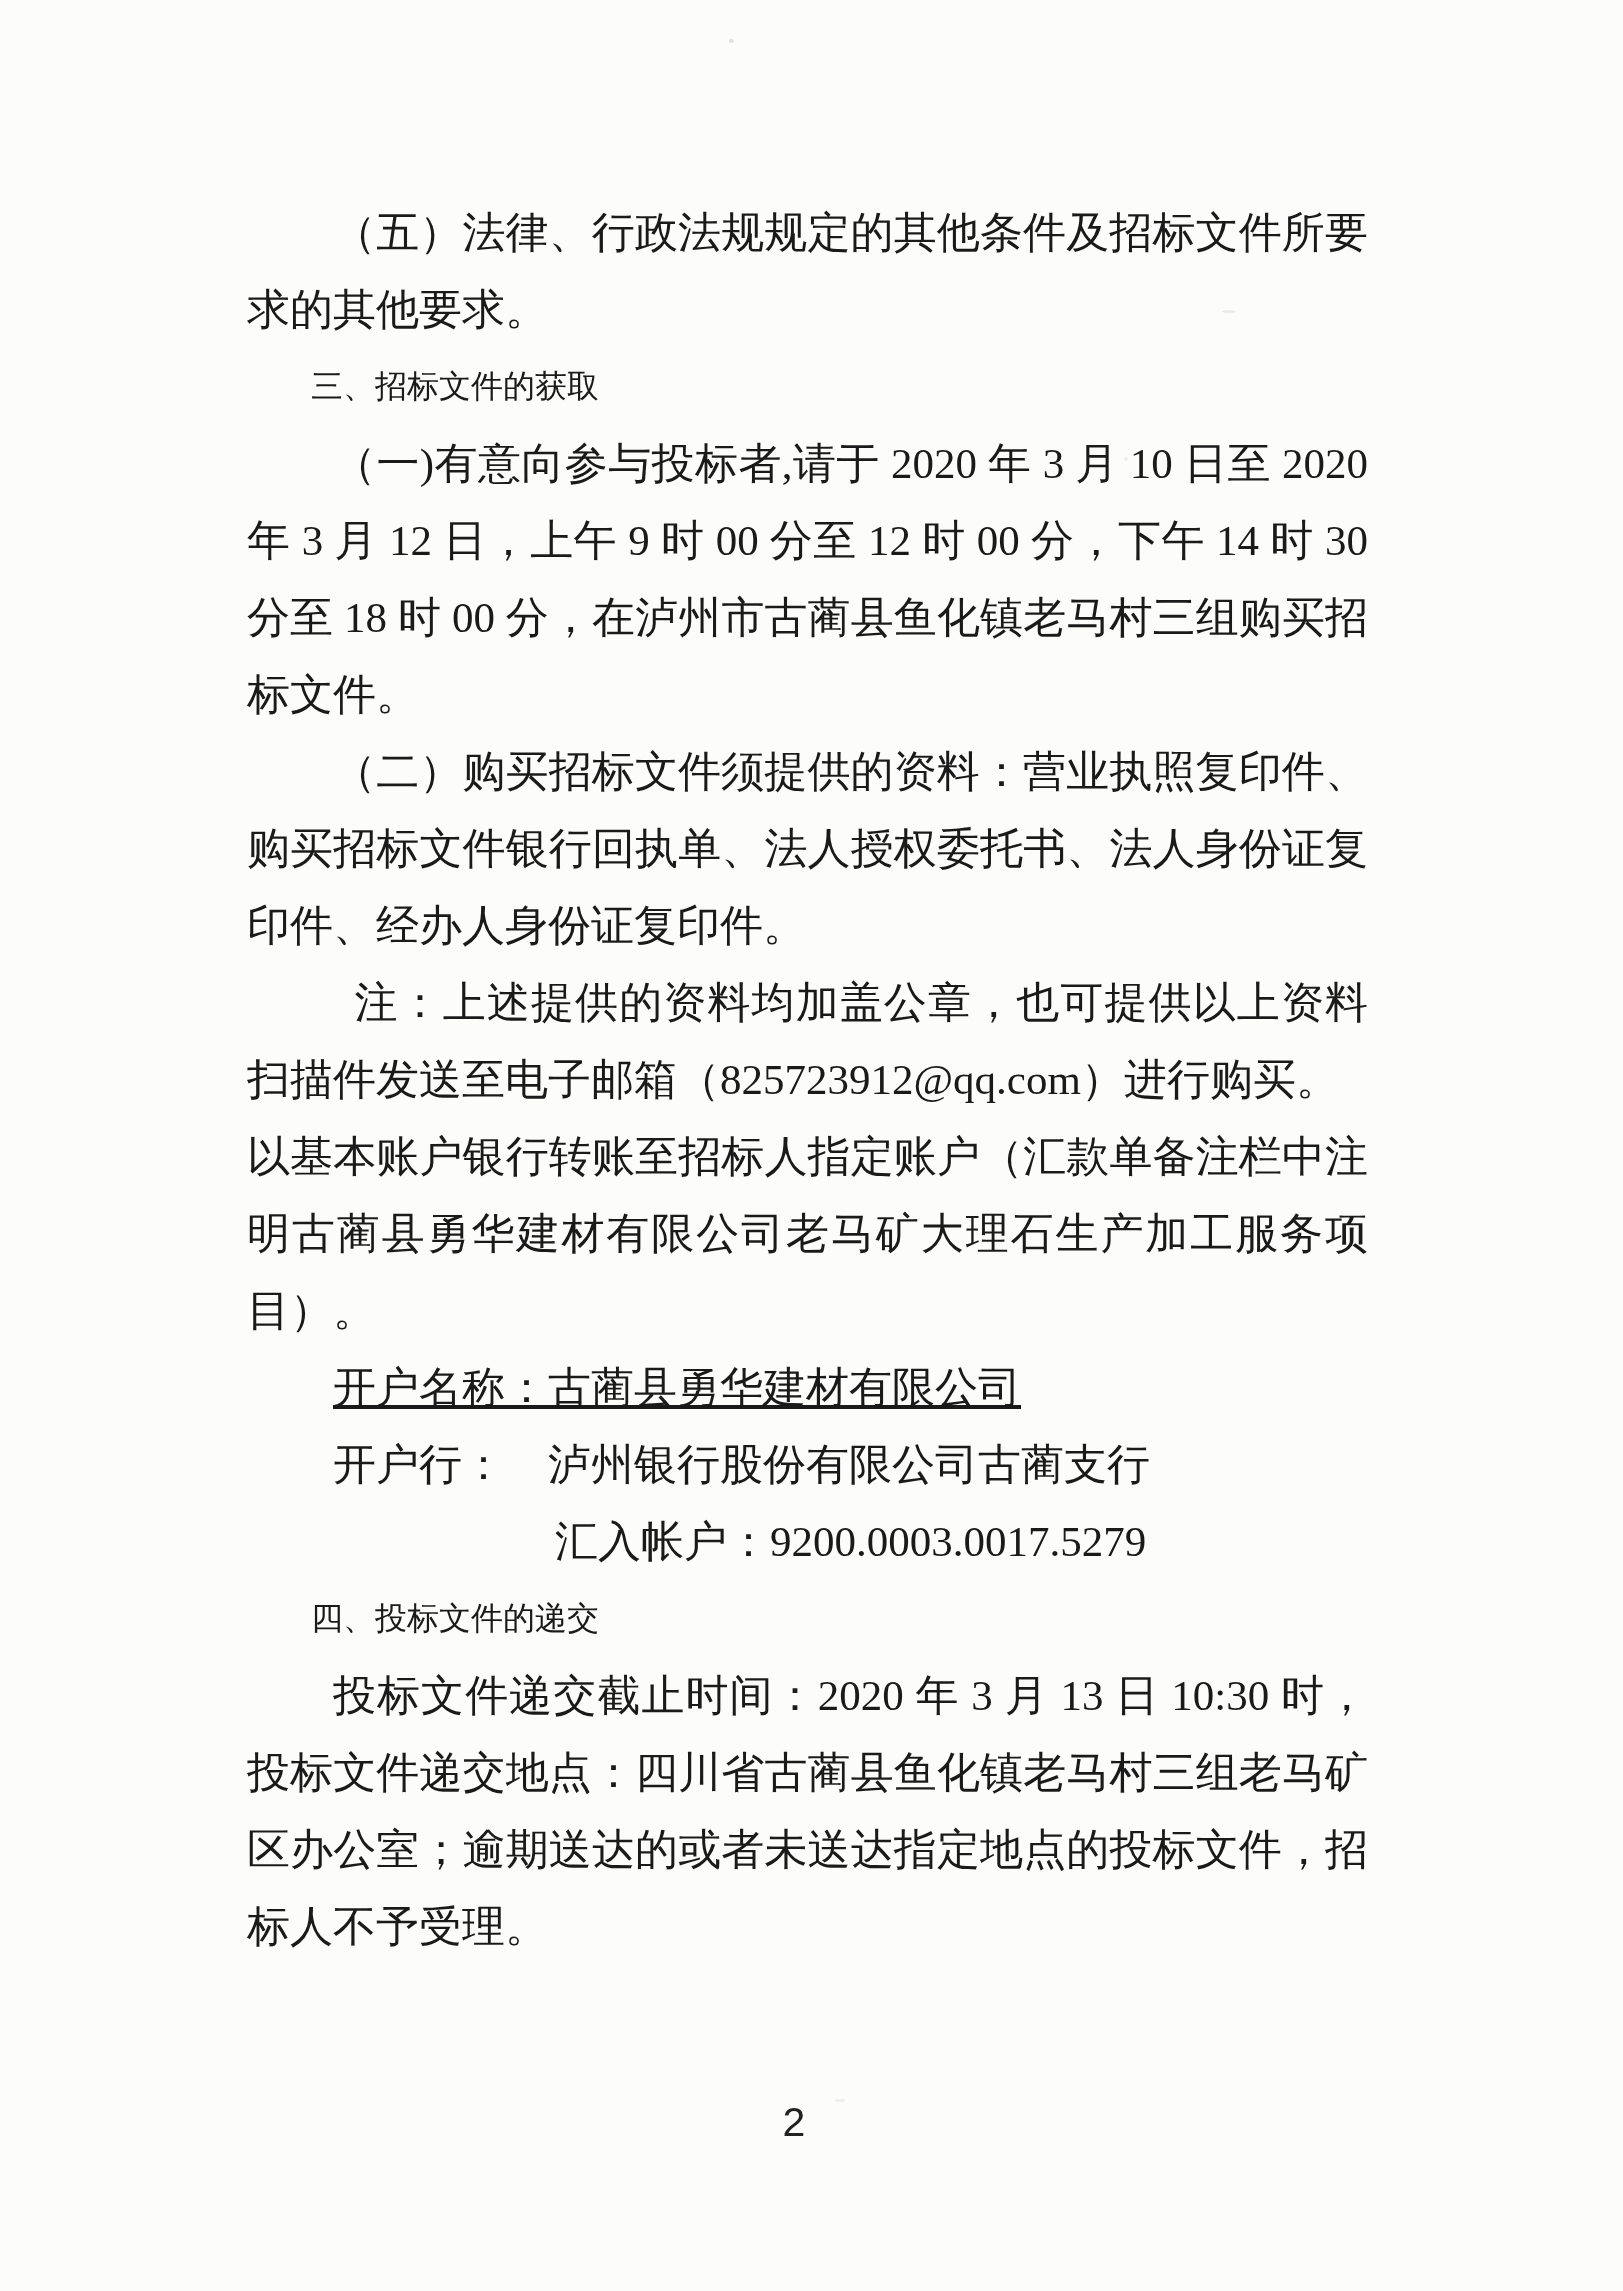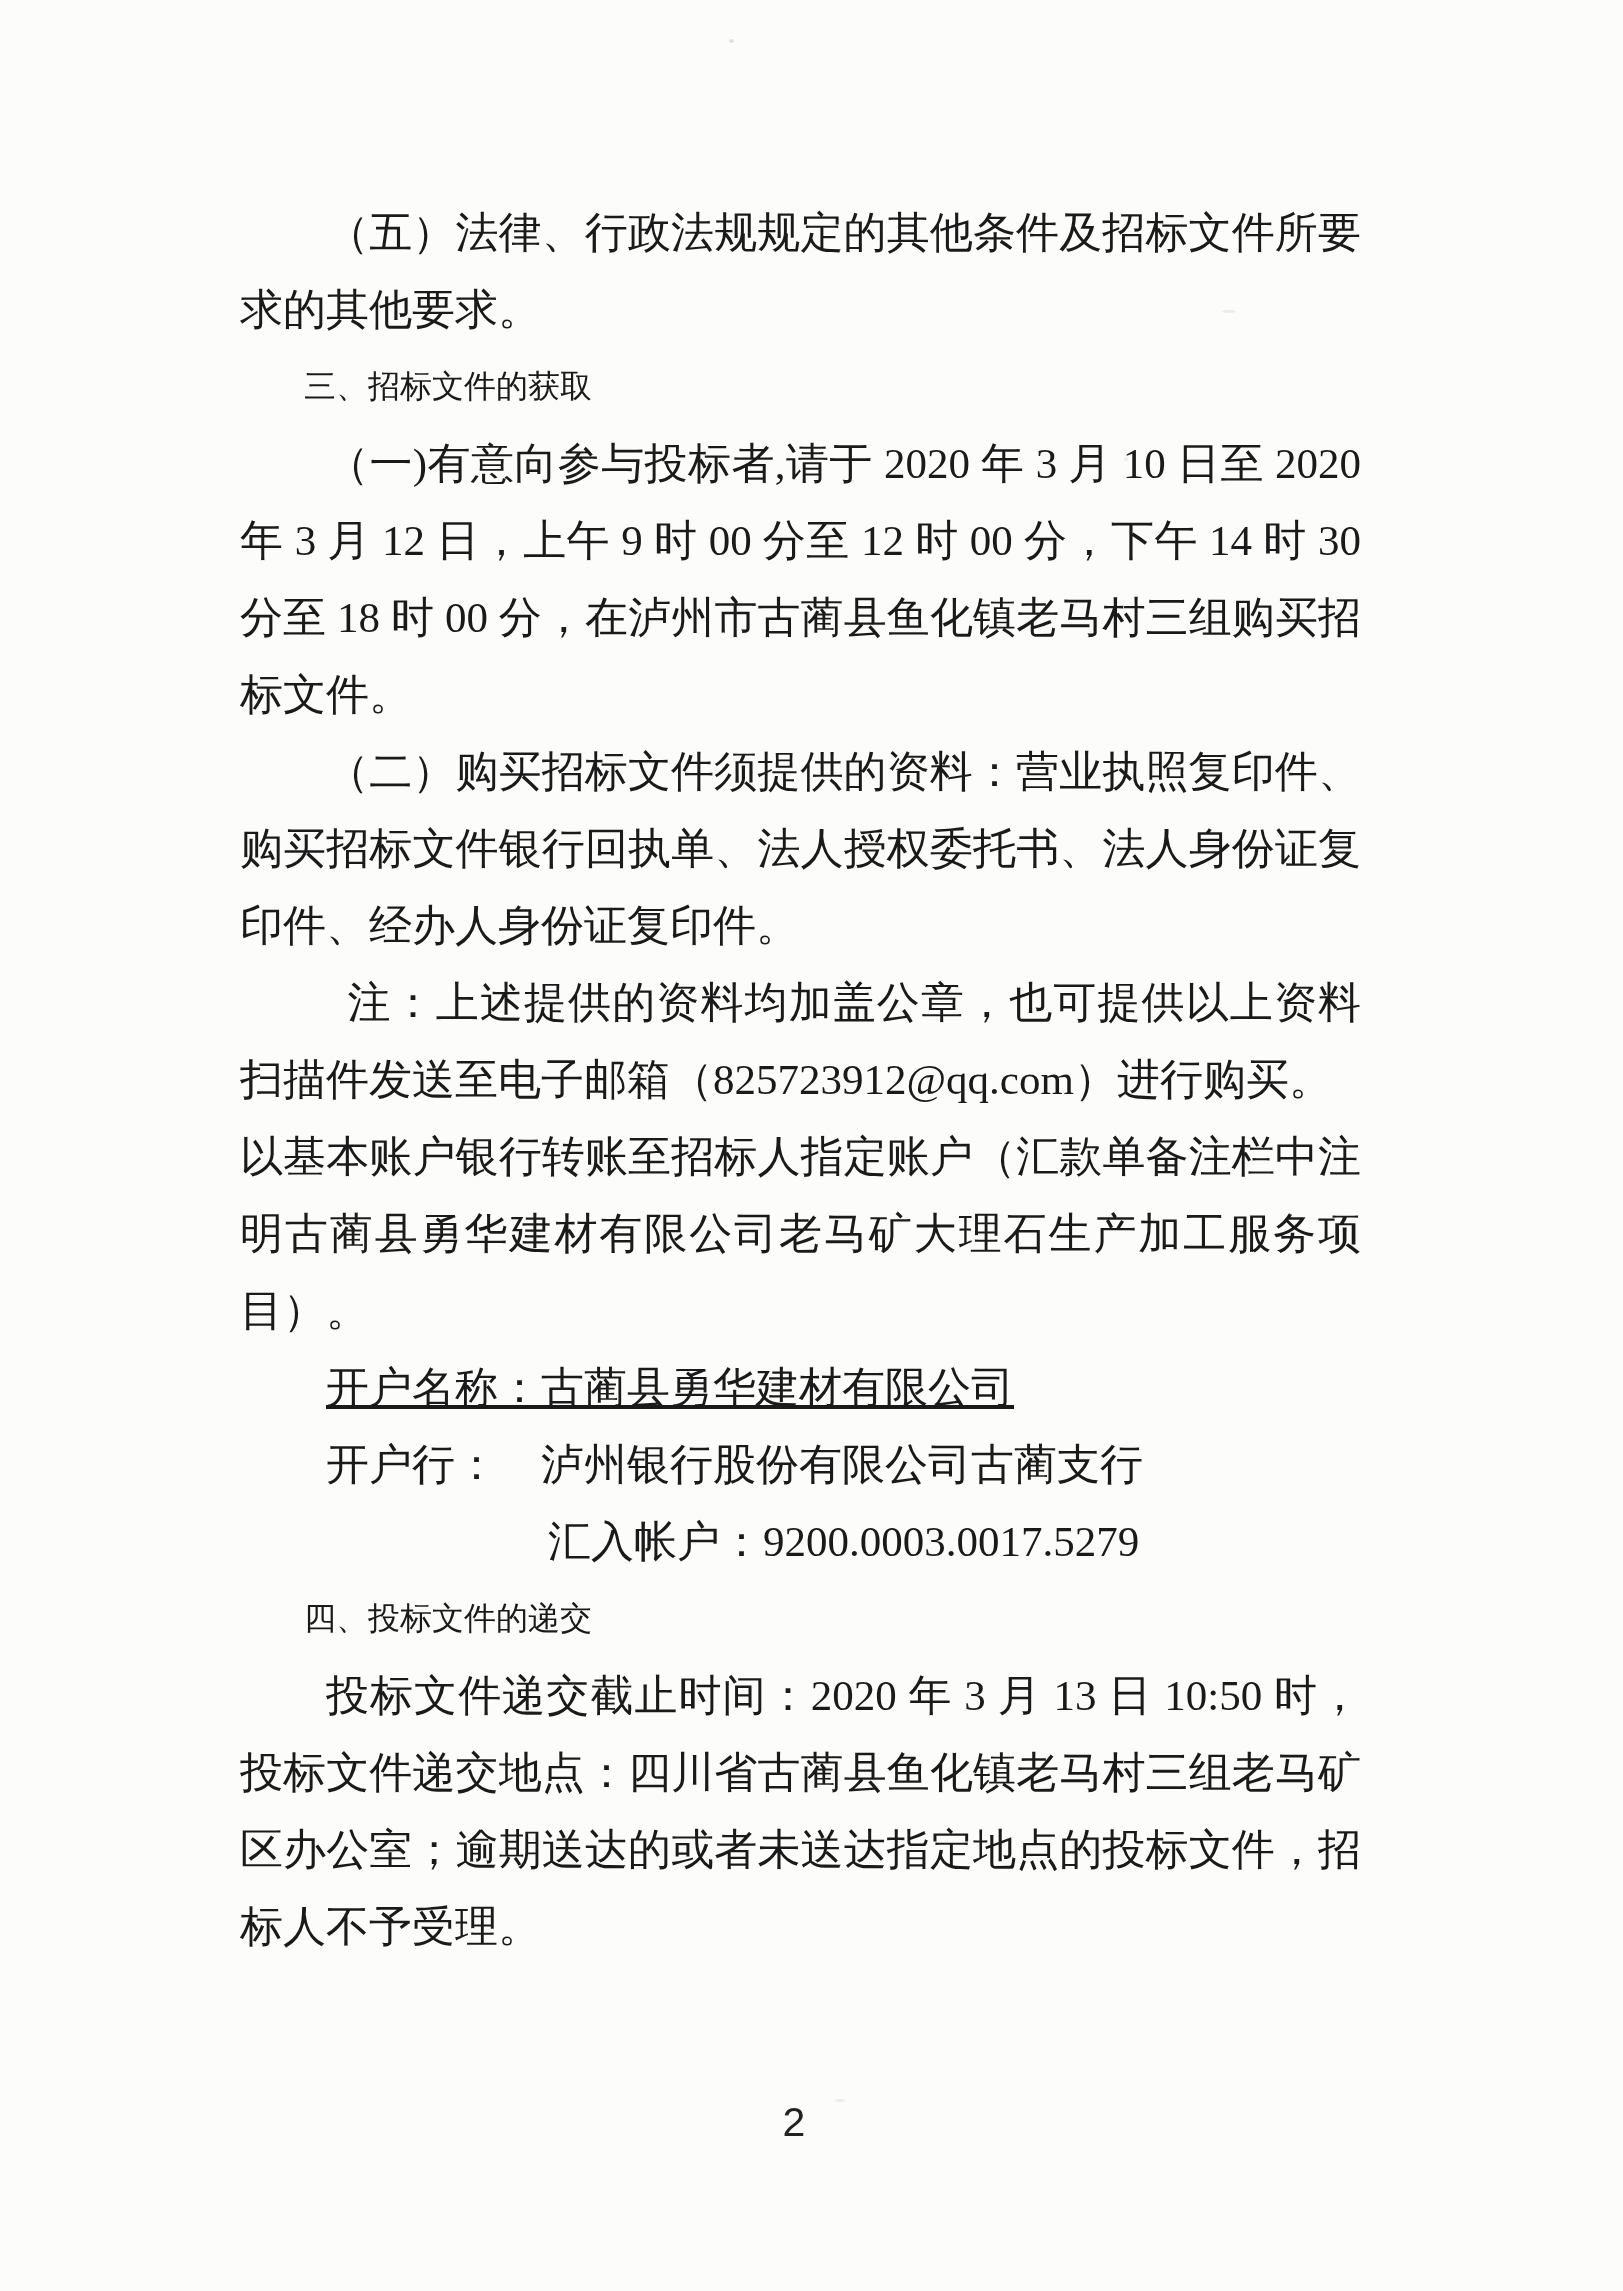--- a/index.html
+++ b/index.html
@@ -10,21 +10,21 @@
   .page {
     position: relative;
     width: 1623px;
     height: 2292px;
     margin: 0 auto;
     background: #fcfcfa;
     overflow: hidden;
   }
   .doc {
     position: absolute;
-    left: 240px;
+    left: 247px;
     top: 194px;
     width: 1121px;
     font-family: "Liberation Serif", "DejaVu Serif", serif;
     font-size: 43px;
     line-height: 77px;
     color: #1a1a1a;
   }
   .line {
     white-space: normal;
     text-align: left;
@@ -77,21 +77,21 @@
       <div class="line" style="text-indent: 0em;">印件、经办人身份证复印件。</div>
       <div class="line justify" style="text-indent: 2.5em;">注：上述提供的资料均加盖公章，也可提供以上资料</div>
       <div class="line" style="text-indent: 0em;">扫描件发送至电子邮箱（825723912@qq.com）进行购买。</div>
       <div class="line justify" style="text-indent: 0em;">以基本账户银行转账至招标人指定账户（汇款单备注栏中注</div>
       <div class="line justify" style="text-indent: 0em;">明古蔺县勇华建材有限公司老马矿大理石生产加工服务项</div>
       <div class="line" style="text-indent: 0em;">目）。</div>
       <div class="line" style="text-indent: 2em; text-decoration: underline;">开户名称：古蔺县勇华建材有限公司</div>
       <div class="line" style="text-indent: 2em;">开户行：　泸州银行股份有限公司古蔺支行</div>
       <div class="line" style="text-indent: 2em; text-align: center;">汇入帐户：9200.0003.0017.5279</div>
       <div class="line bold" style="text-indent: 2em;">四、投标文件的递交</div>
-      <div class="line justify" style="text-indent: 2em;">投标文件递交截止时间：2020 年 3 月 13 日 10:50 时，</div>
+      <div class="line justify" style="text-indent: 2em;">投标文件递交截止时间：2020 年 3 月 13 日 10:30 时，</div>
       <div class="line justify" style="text-indent: 0em;">投标文件递交地点：四川省古蔺县鱼化镇老马村三组老马矿</div>
       <div class="line justify" style="text-indent: 0em;">区办公室；逾期送达的或者未送达指定地点的投标文件，招</div>
       <div class="line" style="text-indent: 0em;">标人不予受理。</div>
     </main>
   <div class="pageno">2</div>
   <div class="speck s1"></div>
   <div class="speck s2"></div>
   <div class="speck s3"></div>
   <div class="speck s4"></div>
 </div>

